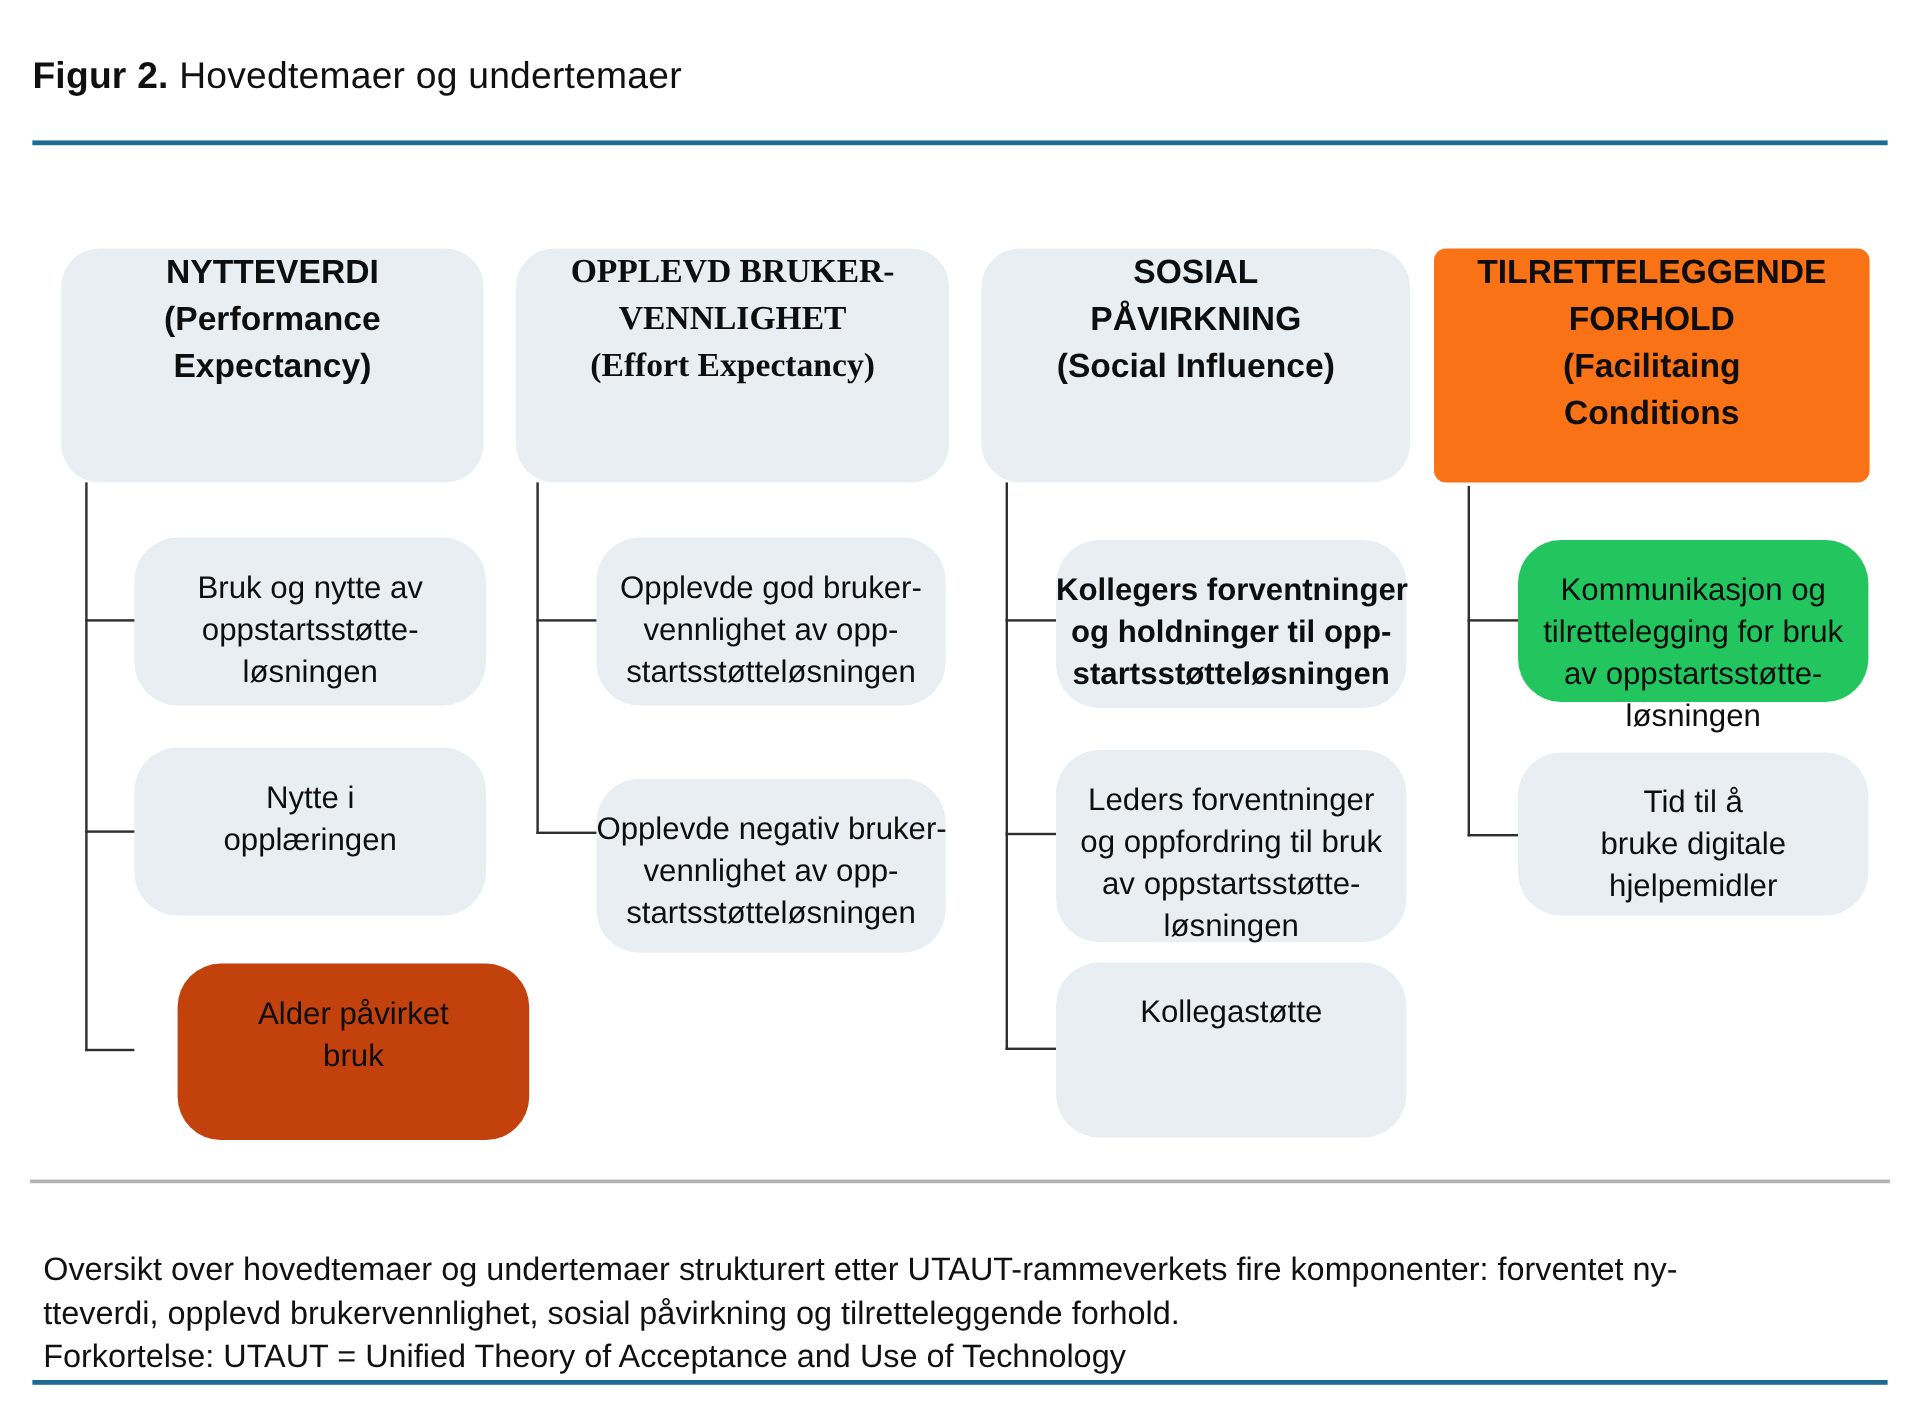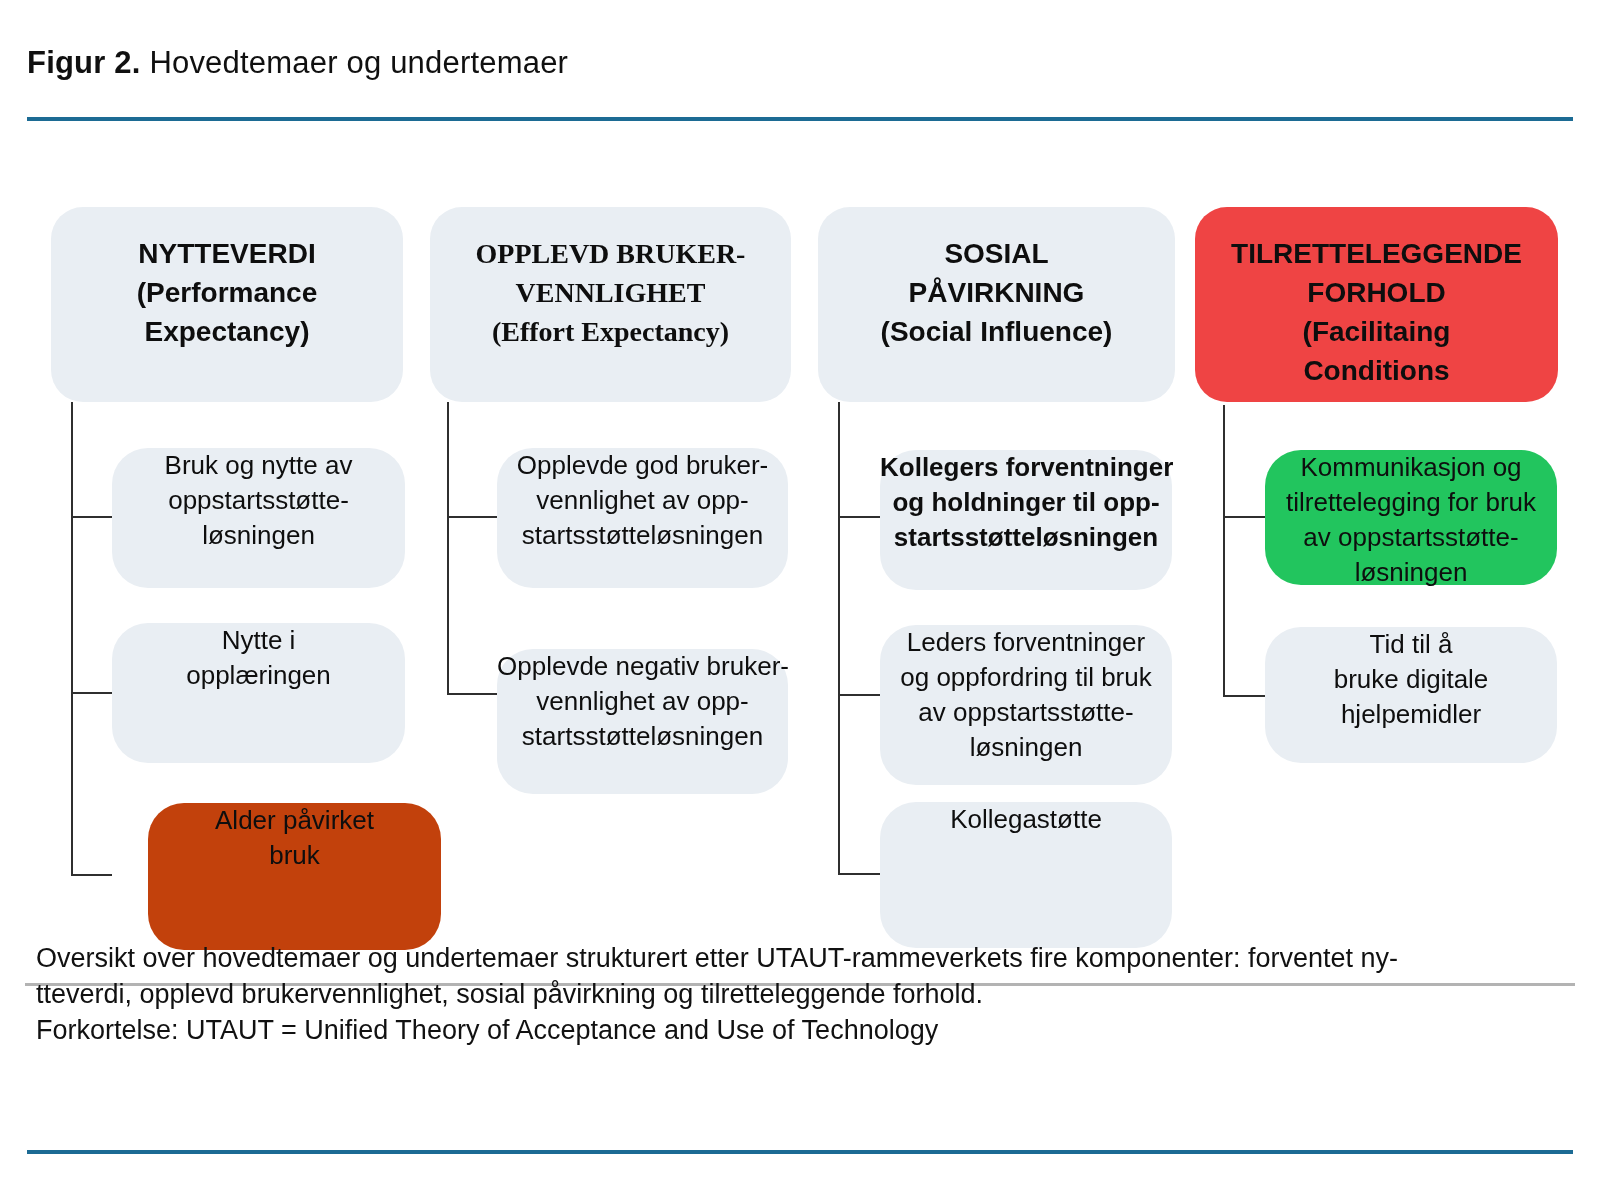--- a/index.html
+++ b/index.html
@@ -20,31 +20,30 @@
   .rule{position:absolute;left:27px;width:1546px;height:4px;}
   .rule-top{top:117px;}
   .rule-bottom{top:1150px;}
   .rule-gray{position:absolute;left:25px;top:983px;width:1550px;height:3px;}
   .hbox{
     position:absolute;
     border-radius:32px;
     text-align:center;
     font-weight:bold;
     font-size:28px;line-height:39px;
-    padding-top:27px;
     white-space:pre;
     box-sizing:border-box;
     height:195px;top:207px;
   }
   .cbox{
     position:absolute;
     border-radius:36px;
     text-align:center;
     font-size:26px;line-height:35px;
-    padding-top:0;
+    padding-top:24px;
     white-space:pre;
     box-sizing:border-box;
   }
   .h1{left:51px;width:352px;}
   .h2{left:430px;width:361px;}
   .h3{left:818px;width:357px;}
   .h4{left:1195px;width:363px;}
 
   .c10{left:112px;top:448px;width:293px;height:140px;}
   .c11{left:112px;top:623px;width:293px;height:140px;}
@@ -57,21 +56,21 @@
   .c31{left:880px;top:625px;width:292px;height:160px;}
   .c32{left:880px;top:802px;width:292px;height:146px;}
 
   .c40{left:1265px;top:450px;width:292px;height:135px;}
   .c41{left:1265px;top:627px;width:292px;height:136px;}
 
   .trunk{position:absolute;width:2px;}
   .stub{position:absolute;height:2px;}
 
   .caption{
-    position:absolute;left:36px;top:940px;width:1530px;
+    position:absolute;left:36px;top:1040px;width:1530px;
     font-size:27px;line-height:36px;color:#111111;
     white-space:pre-line;
   }
 </style>
 </head>
 <body>
 
 <div class="page">
 
   <div class="title">
@@ -82,21 +81,21 @@
 
   <div class="hbox h1" style="background: rgb(233, 238, 243);">NYTTEVERDI
 (Performance
 Expectancy)</div>
   <div class="hbox h2" style="background: rgb(233, 238, 243); font-family: Liberation Serif, serif;">OPPLEVD BRUKER-
 VENNLIGHET
 (Effort Expectancy)</div>
   <div class="hbox h3" style="background: rgb(233, 238, 243);">SOSIAL
 PÅVIRKNING
 (Social Influence)</div>
-  <div class="hbox h4" style="background: #ef4444;">TILRETTELEGGENDE
+  <div class="hbox h4" style="background: #f97316; border-radius: 10px;">TILRETTELEGGENDE
 FORHOLD
 (Facilitaing
 Conditions</div>
 
   <div class="cbox c10" style="background: rgb(233, 238, 243);">Bruk og nytte av
 oppstartsstøtte-
 løsningen</div>
   <div class="cbox c11" style="background: rgb(233, 238, 243);">Nytte i
 opplæringen</div>
   <div class="cbox c12" style="background: #c2410c; margin-left: 36px;">Alder påvirket

